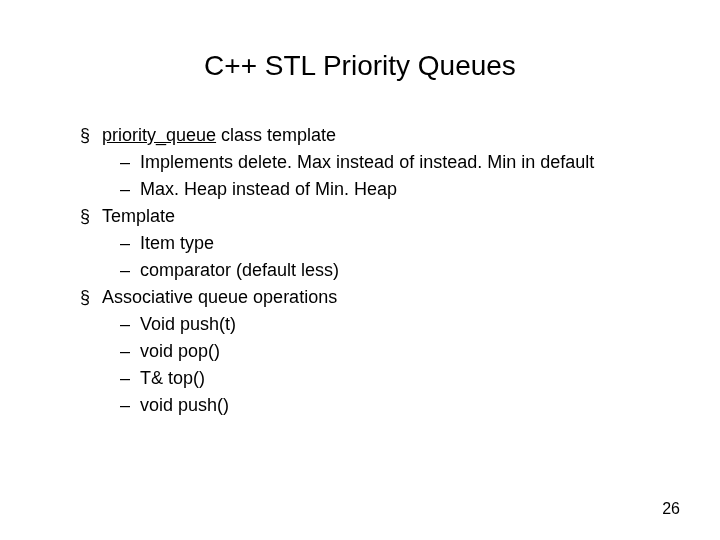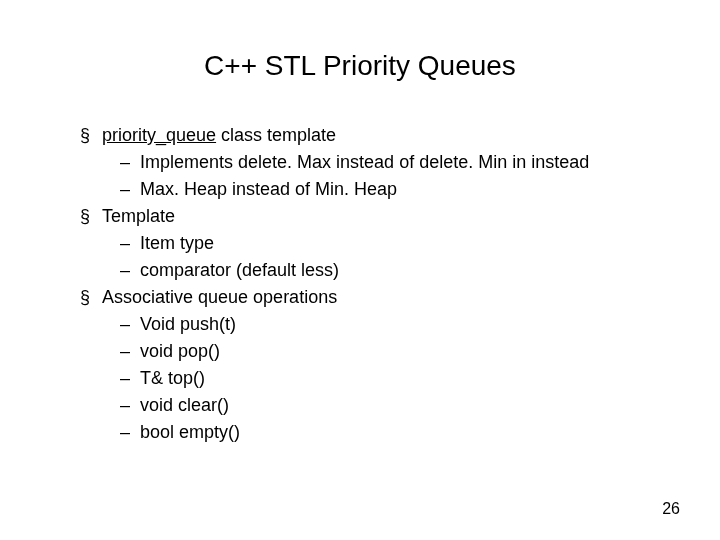--- a/index.html
+++ b/index.html
@@ -69,37 +69,36 @@
 </head>
 <body>
 
 <div class="slide">
   <h1 class="title">C++ STL Priority Queues</h1>
   <div class="content">
     <ul class="l1">
       <li>
         <span class="underline">priority_queue</span><span> class template</span>
         <ul class="l2">
-          <li>Implements delete. Max instead of delete. Min in instead</li>
+          <li>Implements delete. Max instead of instead. Min in default</li>
           <li>Max. Heap instead of Min. Heap</li>
         </ul>
       </li>
       <li>
         <span>Template</span>
         <ul class="l2">
           <li>Item type</li>
           <li>comparator (default less)</li>
         </ul>
       </li>
       <li>
         <span>Associative queue operations</span>
         <ul class="l2">
           <li>Void push(t)</li>
           <li>void pop()</li>
           <li>T&amp; top()</li>
-          <li>void clear()</li>
-          <li>bool empty()</li>
+          <li>void push()</li>
         </ul>
       </li>
     </ul>
   </div>
   <div class="pagenum">26</div>
 </div>
 
 </body></html>

